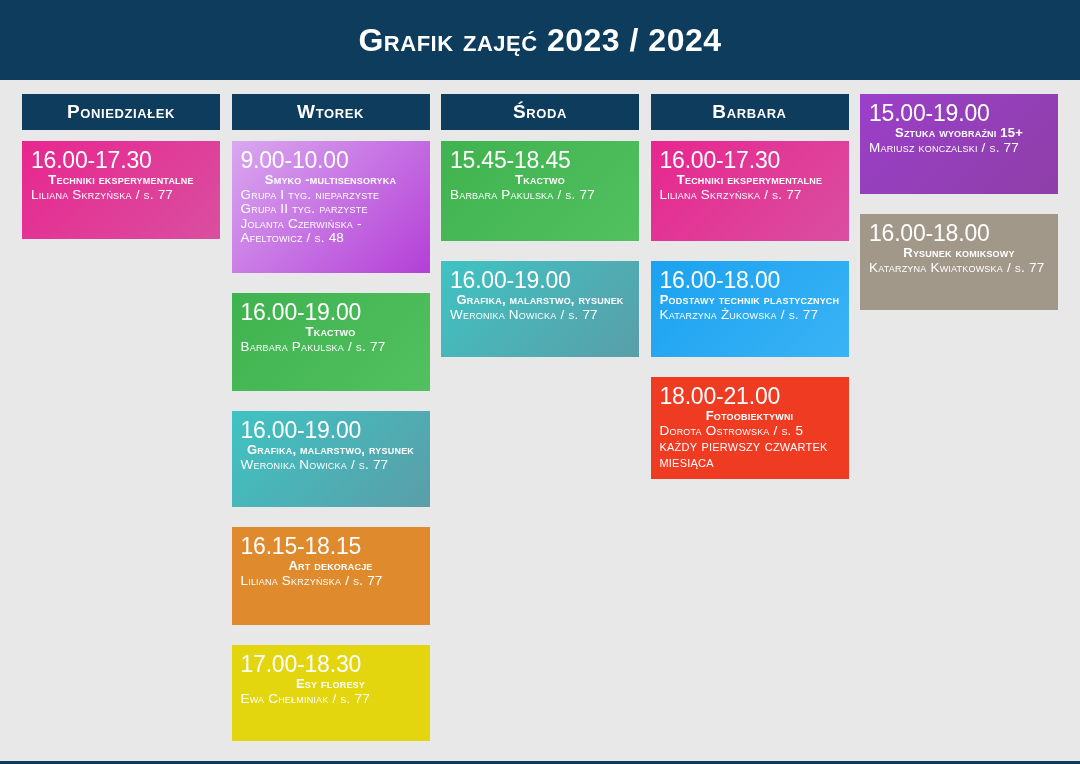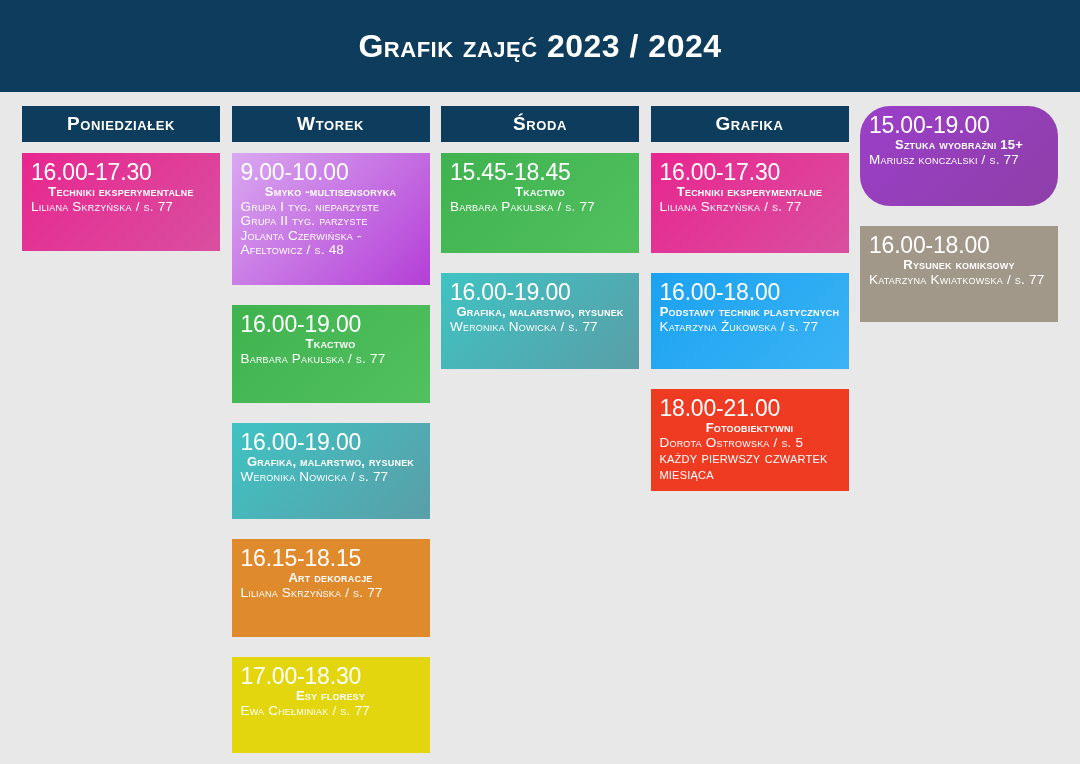--- a/index.html
+++ b/index.html
@@ -17,21 +17,21 @@
     position: relative;
     width: 1080px;
     height: 764px;
     background: #e8e8e8;
     display: flex;
     flex-direction: column;
   }
 
   
   .titlebar {
-    height: 92px;
+    height: 80px;
     background: #0d3c5c;
     display: flex;
     align-items: center;
     justify-content: center;
     flex: 0 0 auto;
   }
   .title {
     color: #ffffff;
     font-size: 32px;
     font-weight: 600;
@@ -173,40 +173,40 @@
           <div class="name">Tkactwo</div>
           <div class="detail">Barbara Pakulska / s. 77</div>
         </div>
         <div class="card" style="min-height: 96px; background: linear-gradient(135deg, rgb(63, 195, 195) 0%, rgb(90, 158, 168) 100%);">
           <div class="time">16.00-19.00</div>
           <div class="name">Grafika, malarstwo, rysunek</div>
           <div class="detail">Weronika Nowicka / s. 77</div>
         </div>
       </div>
       <div class="col">
-        <div class="day-head">Grafika</div>
+        <div class="day-head">Barbara</div>
         <div class="card" style="min-height: 100px; background: linear-gradient(135deg, rgb(232, 38, 143) 0%, rgb(217, 79, 160) 100%);">
           <div class="time">16.00-17.30</div>
           <div class="name">Techniki eksperymentalne</div>
           <div class="detail">Liliana Skrzyńska / s. 77</div>
         </div>
         <div class="card" style="min-height: 96px; background: linear-gradient(135deg, rgb(27, 162, 240) 0%, rgb(58, 179, 245) 100%);">
           <div class="time">16.00-18.00</div>
           <div class="name">Podstawy technik plastycznych</div>
           <div class="detail">Katarzyna Żukowska / s. 77</div>
         </div>
         <div class="card" style="min-height: 100px; background: rgb(240, 59, 35);">
           <div class="time">18.00-21.00</div>
           <div class="name">Fotoobiektywni</div>
           <div class="detail">Dorota Ostrowska / s. 5</div>
           <div class="note">każdy pierwszy czwartek miesiąca</div>
         </div>
       </div>
       <div class="col">
-        <div class="card" style="min-height: 100px; background: linear-gradient(135deg, rgb(155, 63, 201) 0%, rgb(142, 63, 168) 100%); border-radius: 30px;">
+        <div class="card" style="min-height: 100px; background: linear-gradient(135deg, rgb(155, 63, 201) 0%, rgb(142, 63, 168) 100%);">
           <div class="time">15.00-19.00</div>
           <div class="name">Sztuka wyobraźni 15+</div>
           <div class="detail">Mariusz konczalski / s. 77</div>
         </div>
         <div class="card" style="min-height: 96px; background: rgb(162, 152, 138);">
           <div class="time">16.00-18.00</div>
           <div class="name">Rysunek komiksowy</div>
           <div class="detail">Katarzyna Kwiatkowska / s. 77</div>
         </div>
       </div>

